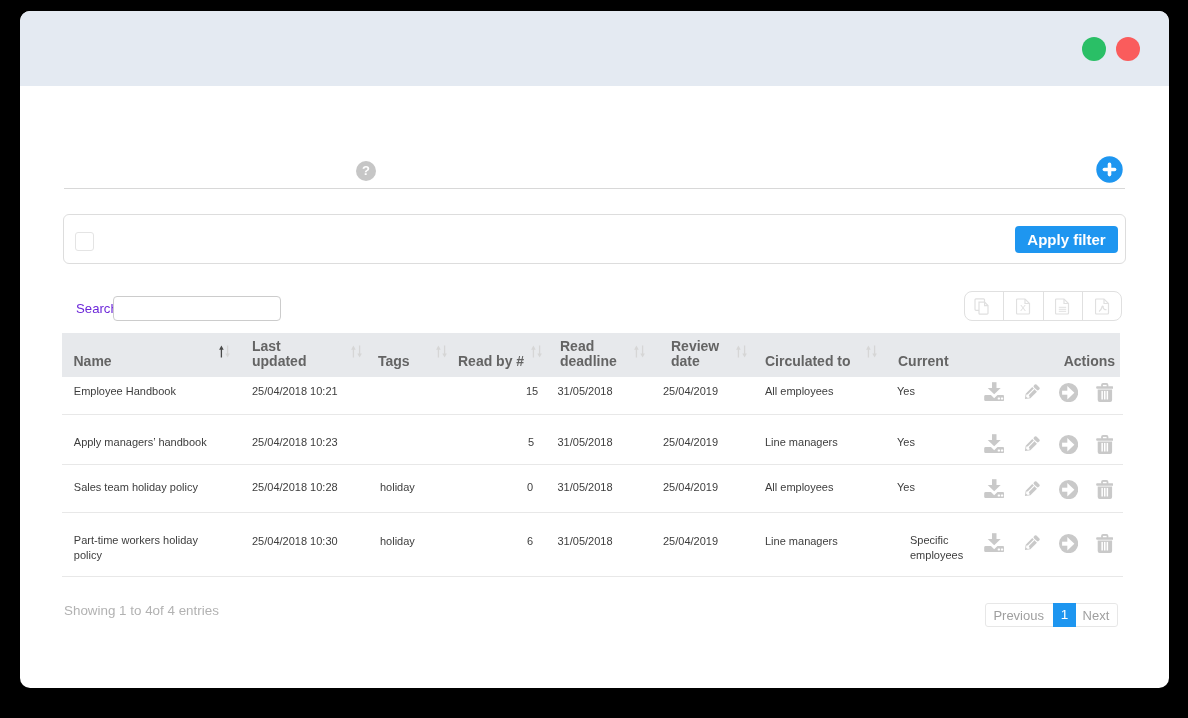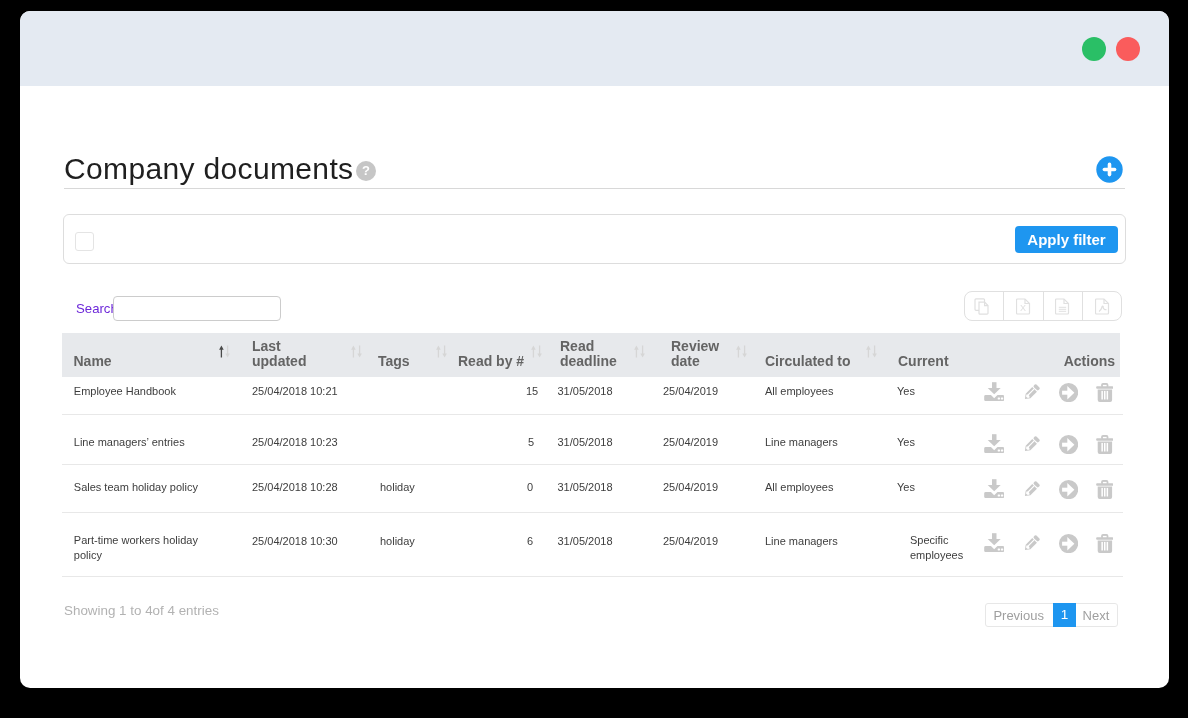--- a/index.html
+++ b/index.html
@@ -31,21 +31,20 @@
 #prevtxt{left:973.4px;top:597px;font-size:13px;color:#9f9f9f;}
 #onebox{left:1033.3px;top:592px;width:22.5px;height:24px;background:#1e96f0;color:#fff;font-size:13.5px;text-align:center;line-height:24px;}
 #nexttxt{left:1062.6px;top:597px;font-size:13px;color:#9f9f9f;}
 </style>
 </head>
 <body>
 <div id="win">
   <div class="abs" id="topbar"></div>
   <div class="abs circ" style="left:1062px;background:#2abf66;"></div>
   <div class="abs circ" style="left:1096px;background:#fa5c5c;"></div>
-  <div class="abs" id="title">Company documents</div>
   <div class="abs" id="help">?</div>
   <svg class="abs" id="plus" width="27" height="27" viewBox="0 0 27 27">
       <circle cx="13.5" cy="13.5" r="13.2" fill="#1e96f0"></circle>
       <rect x="6.6" y="11.7" width="13.8" height="3.6" rx="1.8" fill="#fff"></rect>
       <rect x="11.7" y="6.6" width="3.6" height="13.8" rx="1.8" fill="#fff"></rect>
     </svg>
   <div class="abs" id="titlehr"></div>
   <div class="abs" id="filterbox"></div>
   <div class="abs" id="cb"></div>
   <div class="abs" id="applybtn">Apply filter</div>
@@ -123,21 +122,21 @@
   <div class="abs rowline" style="top:565px;"></div>
 
   <div class="td" style="left:53.8px;top:373.3px;">Employee Handbook</div>
   <div class="td" style="left:232px;top:373.3px;">25/04/2018 10:21</div>
   <div class="td" style="left:506px;top:373.3px;">15</div>
   <div class="td" style="left:537.5px;top:373.3px;">31/05/2018</div>
   <div class="td" style="left:643px;top:373.3px;">25/04/2019</div>
   <div class="td" style="left:745px;top:373.3px;">All employees</div>
   <div class="td" style="left:877px;top:373.3px;">Yes</div>
 
-  <div class="td" style="left:53.8px;top:423.7px;">Line managers’ entries</div>
+  <div class="td" style="left:53.8px;top:423.7px;">Apply managers’ handbook</div>
   <div class="td" style="left:232px;top:423.7px;">25/04/2018 10:23</div>
   <div class="td" style="left:508px;top:423.7px;">5</div>
   <div class="td" style="left:537.5px;top:423.7px;">31/05/2018</div>
   <div class="td" style="left:643px;top:423.7px;">25/04/2019</div>
   <div class="td" style="left:745px;top:423.7px;">Line managers</div>
   <div class="td" style="left:877px;top:423.7px;">Yes</div>
 
   <div class="td" style="left:53.8px;top:469.3px;">Sales team holiday policy</div>
   <div class="td" style="left:232px;top:469.3px;">25/04/2018 10:28</div>
   <div class="td" style="left:360px;top:469.3px;">holiday</div>

